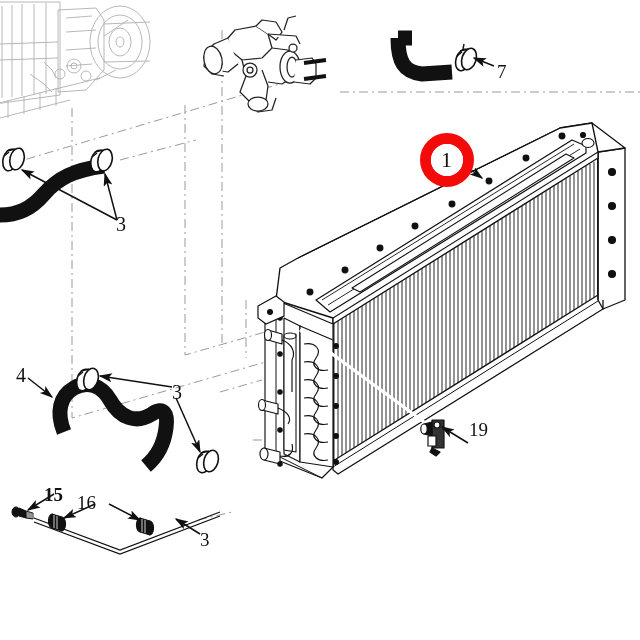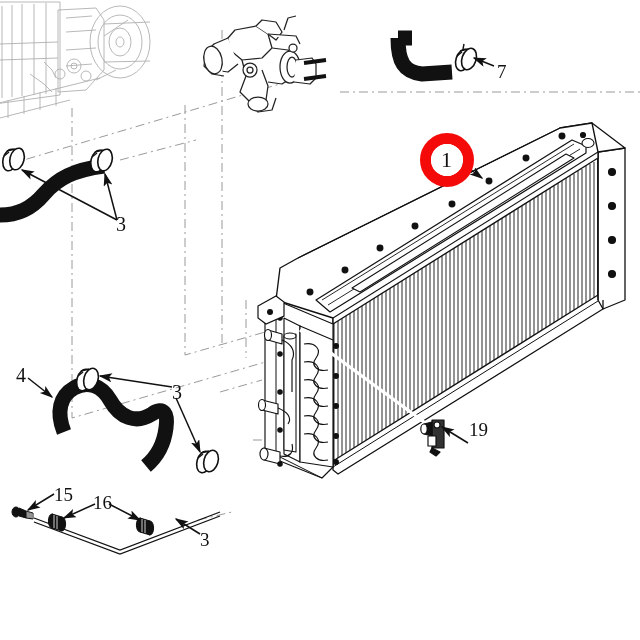--- a/index.html
+++ b/index.html
@@ -362,21 +362,21 @@
   <span class="hl-num" style="left:441px; top:149px;">1</span>
 
   <span class="callout-label" style="left:497px; top:62px;">7</span>
 
   <span class="callout-label big" style="left:116px; top:214px;">3</span>
 
   <span class="callout-label big" style="left:16px; top:365px;">4</span>
 
   <span class="callout-label big" style="left:172px; top:382px;">3</span>
 
-  <span class="callout-label" style="left:54px; top:485px;">15</span>
-
-  <span class="callout-label" style="left:93px; top:493px;">16</span>
+  <span class="callout-label" style="left:44px; top:485px;font-weight:bold;">15</span>
+
+  <span class="callout-label" style="left:77px; top:493px;">16</span>
 
   <span class="callout-label" style="left:200px; top:530px;">3</span>
 
   <span class="callout-label" style="left:469px; top:420px;">19</span>
 
 </div>
 
 </body></html>

